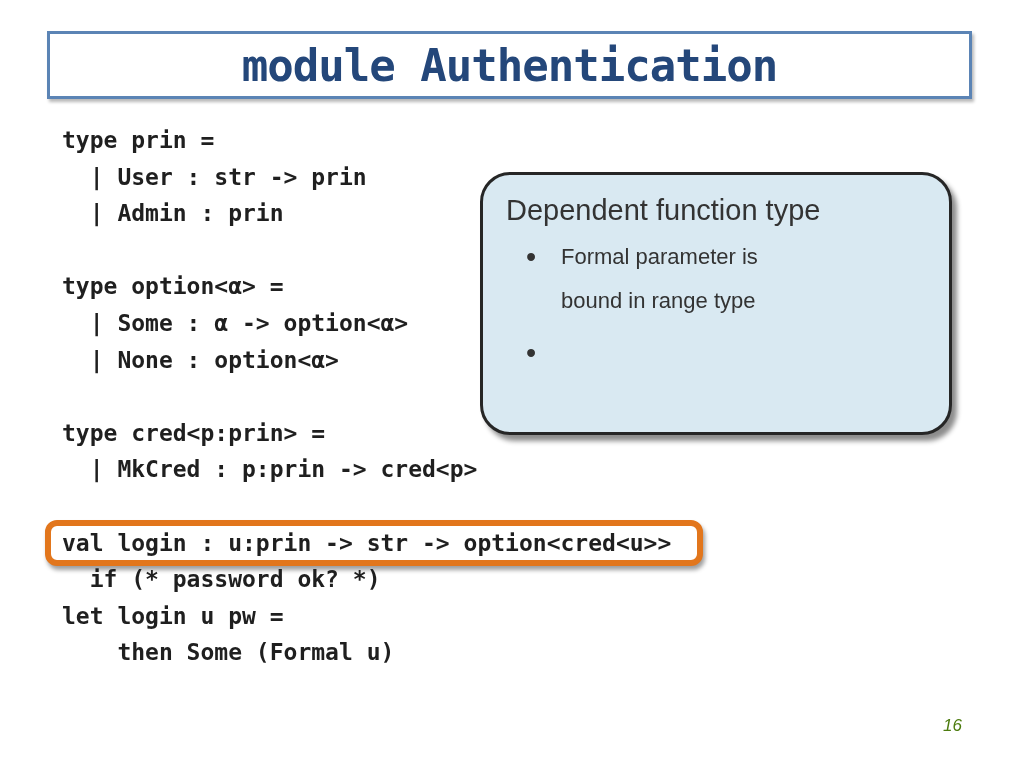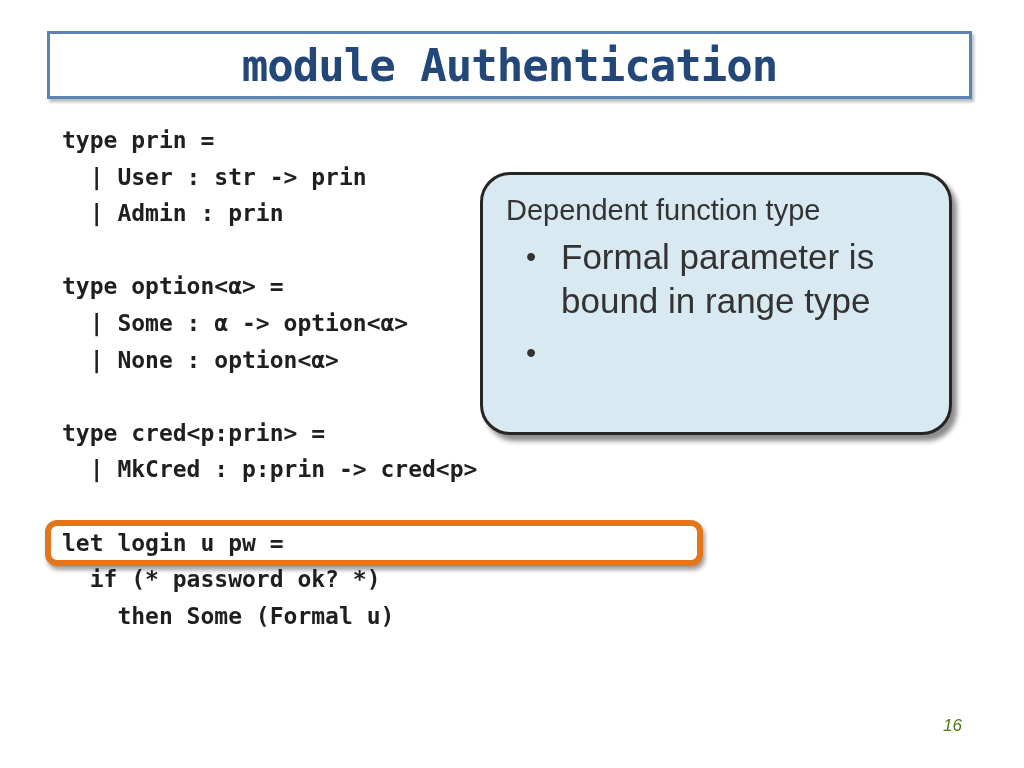--- a/index.html
+++ b/index.html
@@ -106,21 +106,21 @@
   }
   .bullet-dot {
     width: 35px;
     margin-left: 20px;
     font-size: 29px;
     line-height: 44px;
     color: #333333;
     flex-shrink: 0;
   }
   .bullet-text {
-    font-size: 35px;
+    font-size: 22px;
     line-height: 44px;
     color: #333333;
   }
 
   
   .page-number {
     position: absolute;
     right: 62px;
     top: 716px;
     font-size: 17px;
@@ -144,22 +144,23 @@
       <div class="code-line">  | User : str -&gt; prin</div>
       <div class="code-line">  | Admin : prin</div>
       <div class="code-line"></div>
       <div class="code-line">type option&lt;α&gt; =</div>
       <div class="code-line">  | Some : α -&gt; option&lt;α&gt;</div>
       <div class="code-line">  | None : option&lt;α&gt;</div>
       <div class="code-line"></div>
       <div class="code-line">type cred&lt;p:prin&gt; =</div>
       <div class="code-line">  | MkCred : p:prin -&gt; cred&lt;p&gt;</div>
       <div class="code-line"></div>
+      <div class="code-line">val login : u:prin -&gt; str -&gt; option&lt;cred&lt;u&gt;&gt;</div>
+      <div class="code-line">  if (* password ok? *)</div>
       <div class="code-line">let login u pw =</div>
-      <div class="code-line">  if (* password ok? *)</div>
       <div class="code-line">    then Some (Formal u)</div>
     </div>
 
   <div class="callout">
     <h2 class="callout-title">Dependent function type</h2>
     <ul class="callout-bullets">
       <li class="callout-bullet">
         <span class="bullet-dot">•</span>
         <span class="bullet-text">
           <div>Formal parameter is</div>

